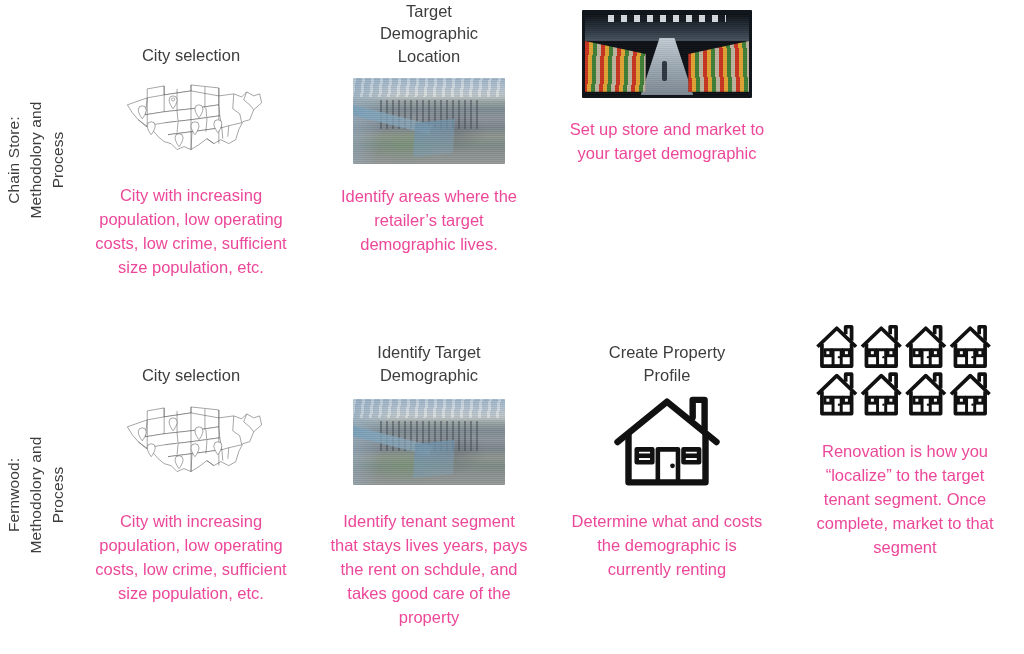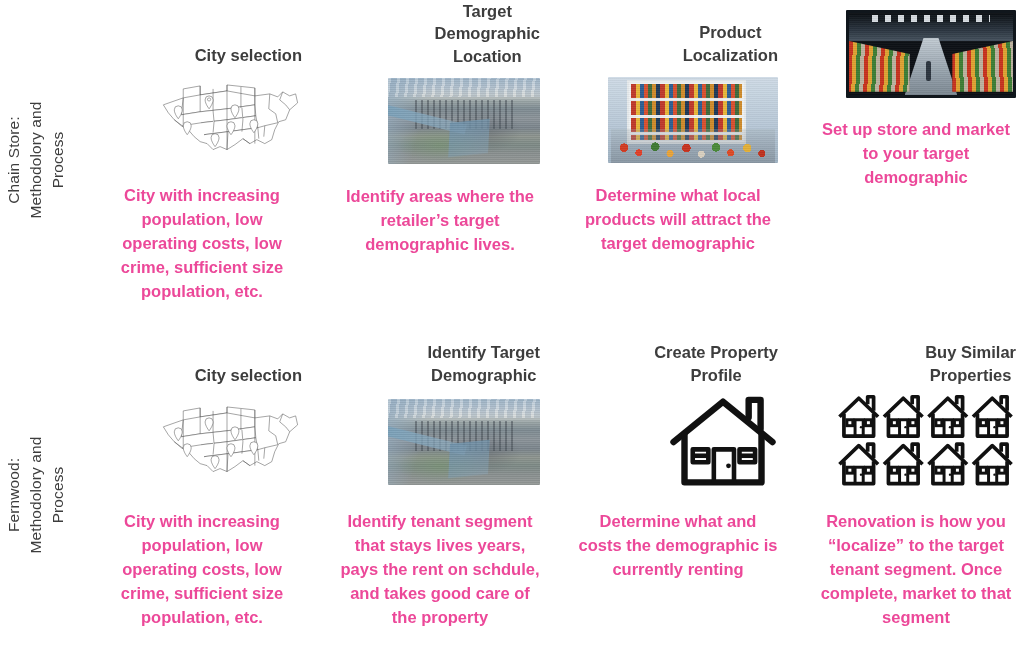--- a/index.html
+++ b/index.html
@@ -59,22 +59,21 @@
     display: flex;
   }
   #row-1 { top: 0px;   height: 320px; }
   #row-2 { top: 320px; height: 334px; }
 
   .cell {
     width: 238px;
     padding: 0 8px;
     display: flex;
     flex-direction: column;
-    align-items: flex-end;
-    font-weight: bold;
+    align-items: center;
   }
 
   .cell-title {
     font-size: 16.5px;
     line-height: 1.35;
     text-align: center;
     color: #3d3d3d;
     white-space: pre-line;
   }
 
@@ -327,35 +326,20 @@
             <div class="sky-streak"></div>
             <div class="towers"></div>
             <div class="river"></div>
             <div class="river2"></div>
             <div class="grain"></div>
           </div>
         </div>
         <div class="cell-body">Identify areas where the retailer’s target demographic lives.</div>
       </div>
 
-      <div class="cell">
-        <div class="cell-title">Product
-Localization</div>
-        <div class="media">
-          <div class="photo grocery">
-            <div class="shelfbox">
-                <div class="cans"></div>
-                <div class="shelflines"></div>
-              </div>
-            <div class="produce"></div>
-            <div class="grain"></div>
-          </div>
-        </div>
-        <div class="cell-body">Determine what local products will attract the target demographic</div>
-      </div>
 
       <div class="cell">
         <div class="media">
           <div class="photo store">
             <div class="ceiling"></div>
             <div class="lights"></div>
             <div class="aisle"></div>
             <div class="left-rack"></div>
             <div class="right-rack"></div>
             <div class="figure"></div>
@@ -436,22 +420,20 @@
             <rect class="houseline-thin" x="78" y="60" width="17" height="14"></rect>
             <line class="houseline-thin" x1="27" y1="67" x2="44" y2="67"></line>
             <line class="houseline-thin" x1="78" y1="67" x2="95" y2="67"></line>
             <circle class="housedot" cx="66" cy="78" r="2.6"></circle>
           </svg>
         </div>
         <div class="cell-body">Determine what and costs the demographic is currently renting</div>
       </div>
 
       <div class="cell">
-        <div class="cell-title">Buy Similar
-Properties</div>
         <div class="media">
           <svg class="house-grid" viewBox="0 0 240 128">
             <defs>
               <g id="h">
                 <polyline points="2,30 28,5 54,30" fill="none" stroke="#111" stroke-width="5" stroke-linejoin="round"></polyline>
                 <polyline points="40,13 40,3 48,3 48,22" fill="none" stroke="#111" stroke-width="5" stroke-linejoin="round"></polyline>
                 <polyline points="8,26 8,56 48,56 48,26" fill="none" stroke="#111" stroke-width="5" stroke-linejoin="round"></polyline>
                 <rect x="23" y="34" width="11" height="22" fill="none" stroke="#111" stroke-width="4"></rect>
                 <rect x="12" y="34" width="8" height="8" fill="none" stroke="#111" stroke-width="4"></rect>
                 <rect x="37" y="34" width="8" height="8" fill="none" stroke="#111" stroke-width="4"></rect>

